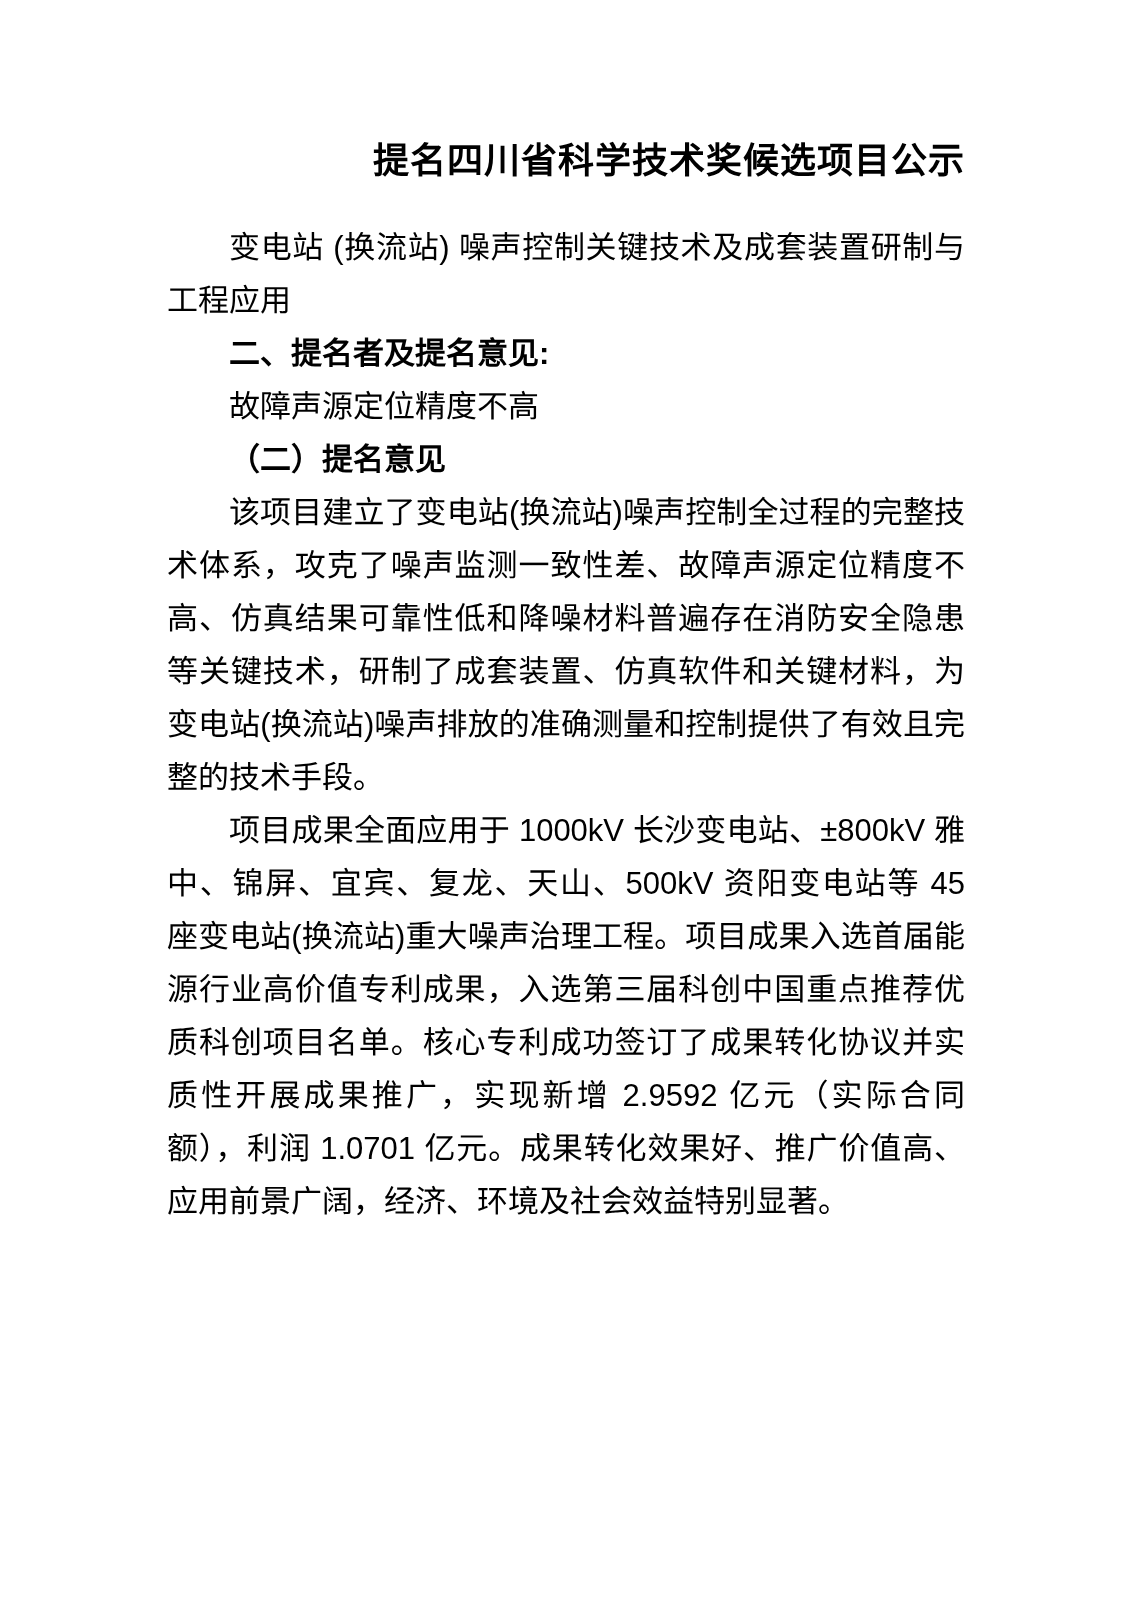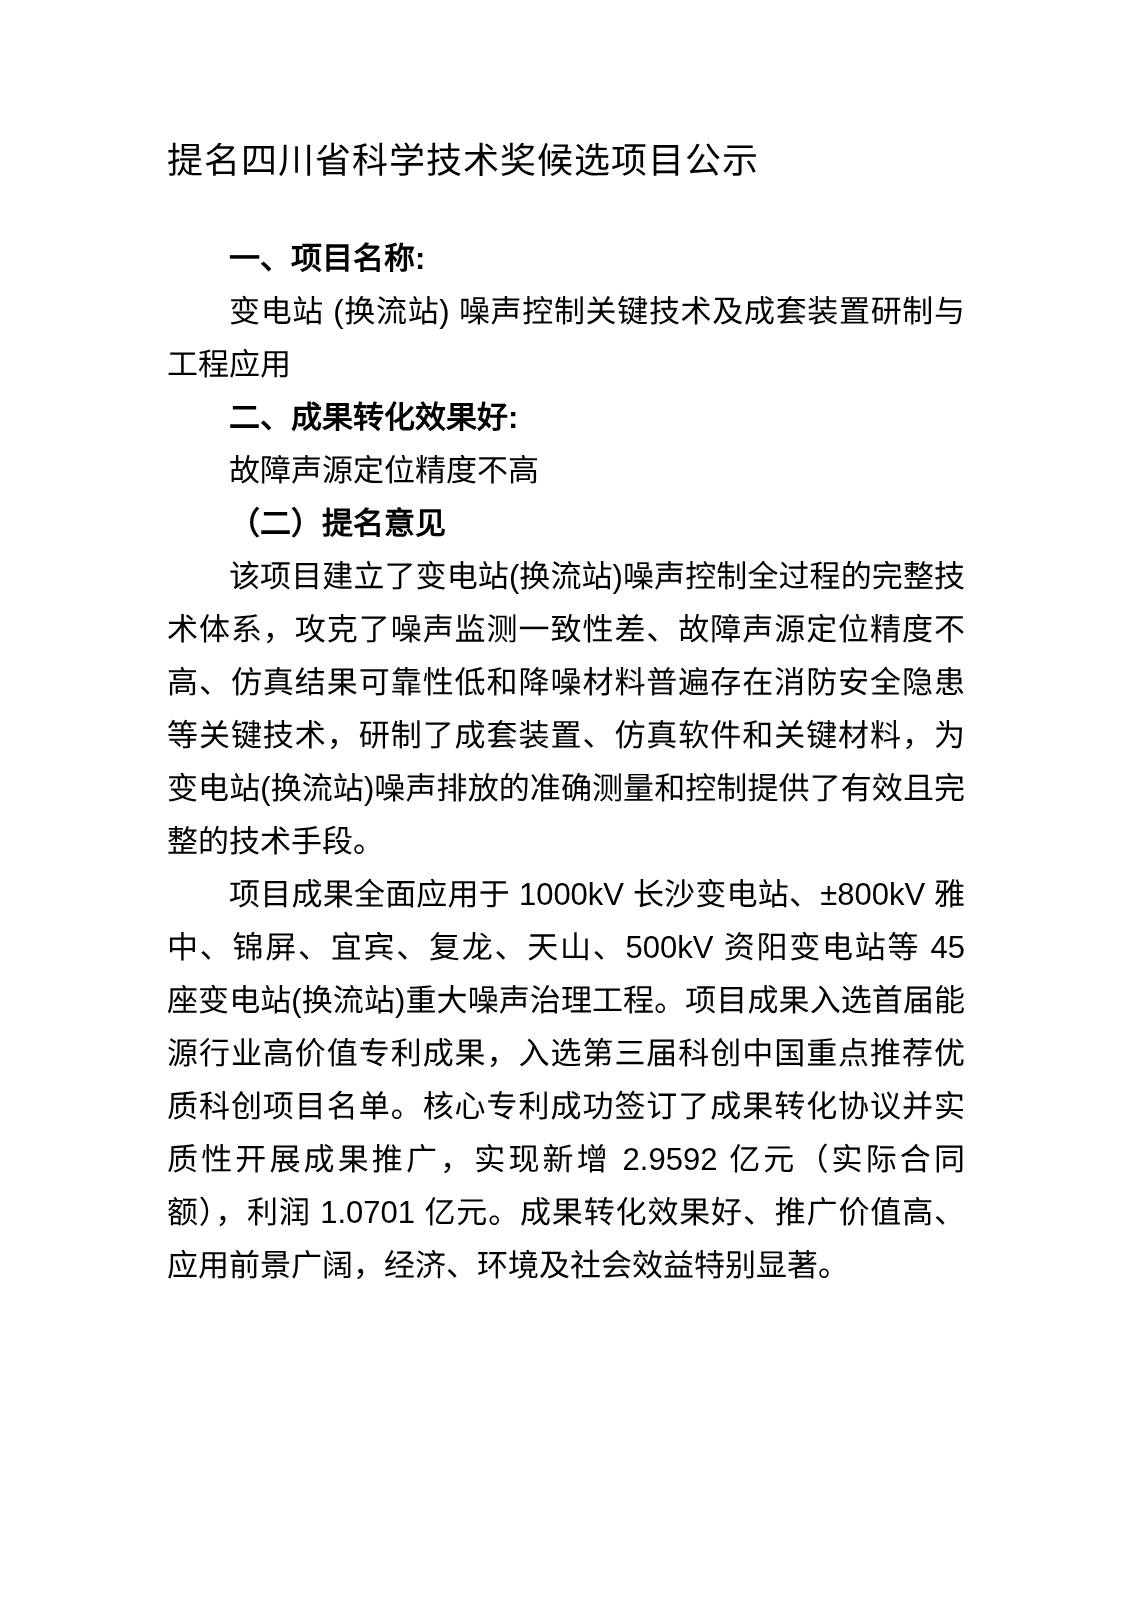--- a/index.html
+++ b/index.html
@@ -11,26 +11,26 @@
     color: #000000;
     font-family: "Liberation Sans", "DejaVu Sans", sans-serif;
   }
   .doc-page {
     width: 1131px;
     height: 1600px;
     background: #ffffff;
     padding: 138px 166px 0 167px;
   }
   .doc-title {
-    text-align: left;
+    text-align: right;
     font-size: 36px;
-    font-weight: 400;
+    font-weight: 700;
     line-height: 46px;
     letter-spacing: 1px;
-    margin-bottom: 48px;
+    margin-bottom: 37px;
     white-space: nowrap;
   }
   .doc-body {
     font-size: 31px;
     line-height: 53px;
     text-align: justify;
     text-justify: inter-ideograph;
   }
   .doc-body p {
     text-indent: 2em;
@@ -39,21 +39,20 @@
   .doc-body p.heading {
     font-weight: 700;
   }
 </style>
 </head>
 <body>
 
 <div class="doc-page">
   <h1 class="doc-title">提名四川省科学技术奖候选项目公示</h1>
   <div class="doc-body">
-      <p class="heading">一、项目名称:</p>
       <p class="para">变电站 (换流站) 噪声控制关键技术及成套装置研制与工程应用</p>
-      <p class="heading">二、成果转化效果好:</p>
+      <p class="heading">二、提名者及提名意见:</p>
       <p class="para">故障声源定位精度不高</p>
       <p class="heading">（二）提名意见</p>
       <p class="para">该项目建立了变电站(换流站)噪声控制全过程的完整技术体系，攻克了噪声监测一致性差、故障声源定位精度不高、仿真结果可靠性低和降噪材料普遍存在消防安全隐患等关键技术，研制了成套装置、仿真软件和关键材料，为变电站(换流站)噪声排放的准确测量和控制提供了有效且完整的技术手段。</p>
       <p class="para">项目成果全面应用于 1000kV 长沙变电站、±800kV 雅中、锦屏、宜宾、复龙、天山、500kV 资阳变电站等 45 座变电站(换流站)重大噪声治理工程。项目成果入选首届能源行业高价值专利成果，入选第三届科创中国重点推荐优质科创项目名单。核心专利成功签订了成果转化协议并实质性开展成果推广，实现新增 2.9592 亿元（实际合同额），利润 1.0701 亿元。成果转化效果好、推广价值高、应用前景广阔，经济、环境及社会效益特别显著。</p>
     </div>
 </div>
 
 </body></html>

